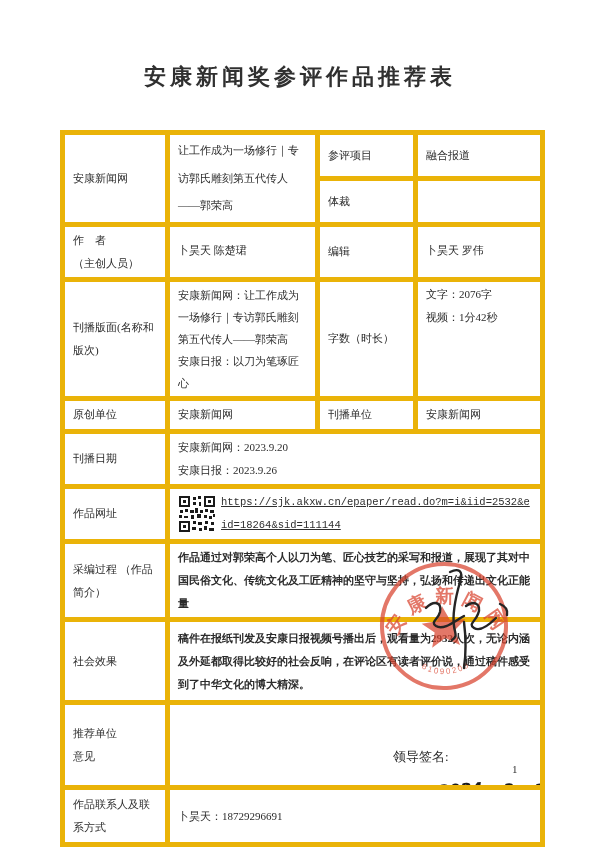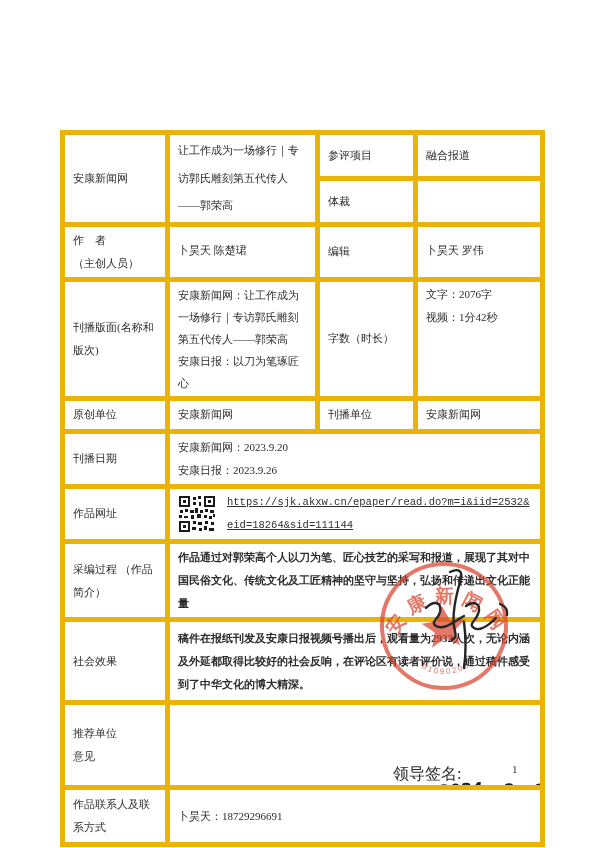--- a/index.html
+++ b/index.html
@@ -37,35 +37,35 @@
     color:#2b2b2b;
     overflow:hidden;
   }
   td.lab{
     font-weight:normal;
     font-size:10.5px;
     line-height:1.8;
     color:#1f1f1f;
   }
   .line{white-space:normal;}
-  .url-cell{display:flex;align-items:center;gap:11px;}
+  .url-cell{display:flex;align-items:center;gap:5px;}
   .qr{flex:0 0 auto;display:block;}
   a.doc-link{
     color:#2e2e2e;
     text-decoration:underline;
     font-family:"Liberation Mono","DejaVu Sans Mono",monospace;
     font-size:10.5px;
     line-height:2.2;
     word-break:break-all;
   }
   .para{line-height:2.25;font-weight:bold;}
   .rec-cell{position:relative;}
   .sig-label{
-    position:absolute;left:223px;top:52px;
-    font-size:16px;color:#2b2b2b;white-space:nowrap;
+    position:absolute;left:223px;top:38px;
+    font-size:13px;color:#2b2b2b;white-space:nowrap;
   }
   .seal-note-line{
     position:absolute;left:186px;top:68px;
     font-size:11px;color:#2b2b2b;white-space:nowrap;
   }
   .hand{
     font-family:"DejaVu Sans",sans-serif;
     font-style:italic;
     font-weight:bold;
     font-size:16px;
@@ -80,20 +80,21 @@
   .page-number{
     position:absolute;left:512px;top:763px;
     font-size:11px;color:#333;
   }
 </style>
 </head>
 <body>
 
 <div class="page">
 
+  <div class="doc-title">安康新闻奖参评作品推荐表</div>
 
   <table class="form">
     <colgroup>
       <col style="width:105px">
         <col style="width:150px">
         <col style="width:98px">
         <col style="width:127px">
     </colgroup>
     <tbody>
       <tr style="height:30px">

